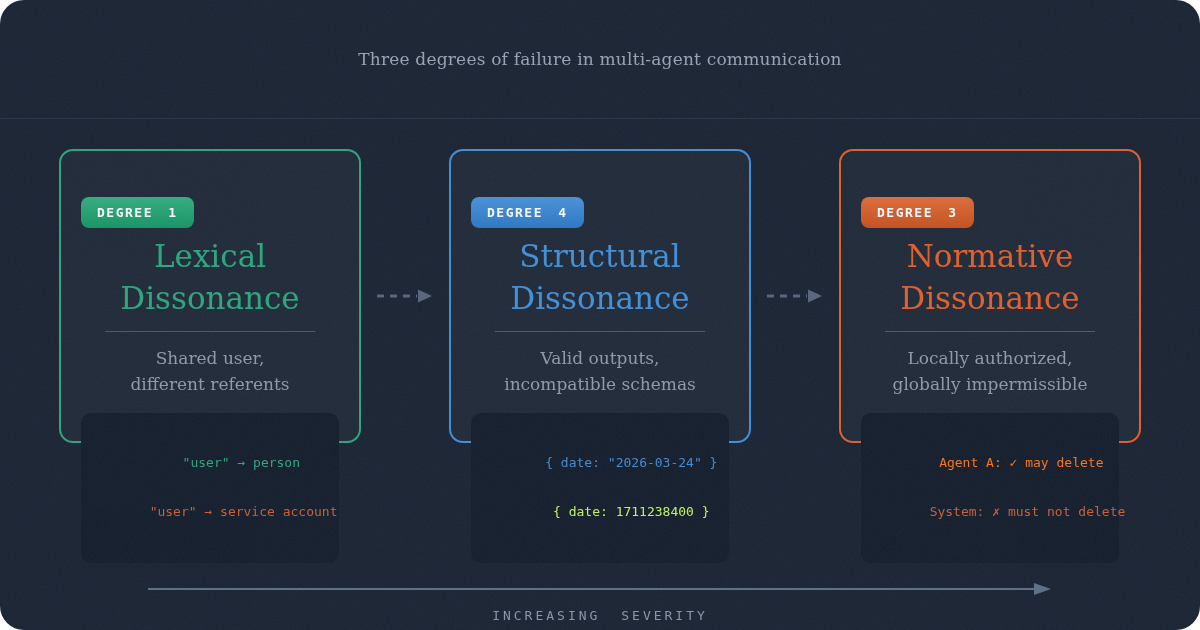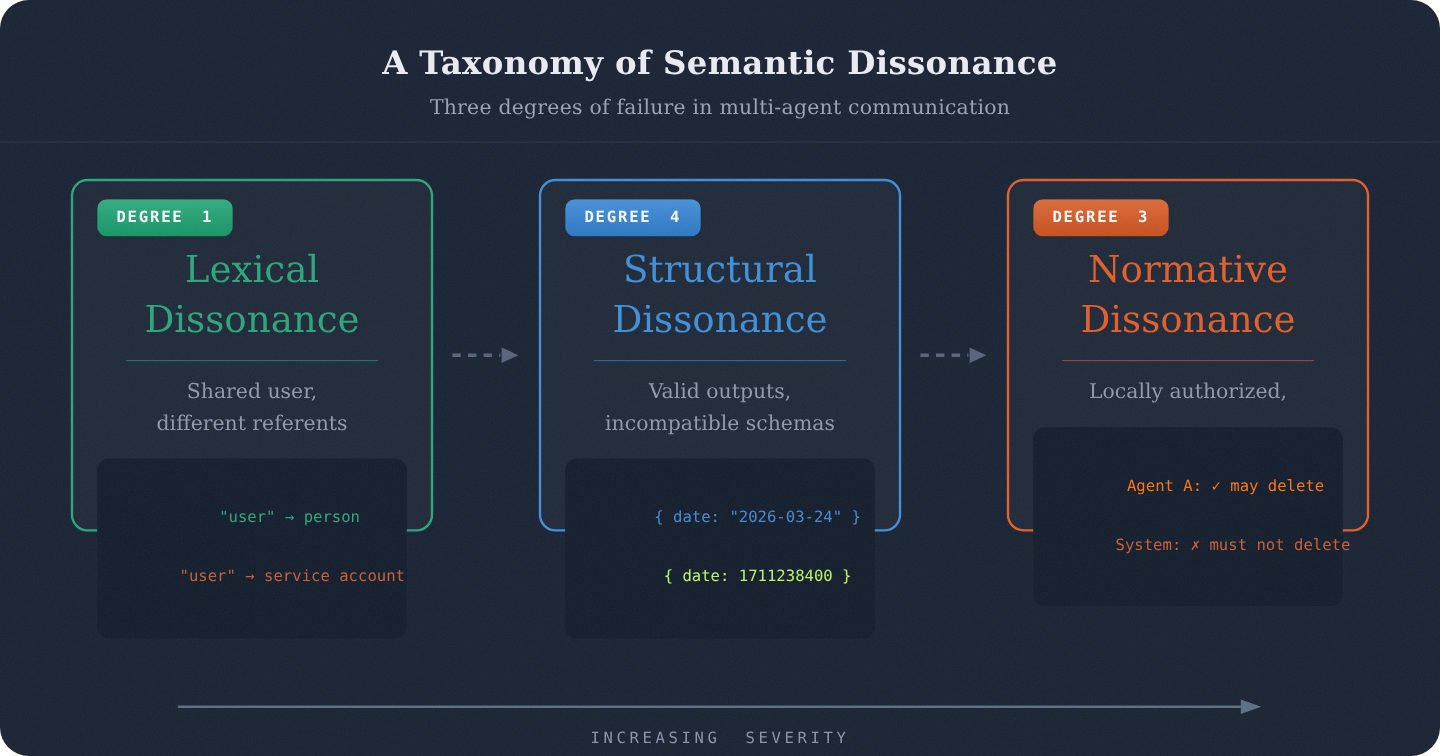--- a/index.html
+++ b/index.html
@@ -46,21 +46,21 @@
   }
   .card{
     width:302px;height:294px;
     box-sizing:border-box;
     background:#1f2938;
     border:2px solid var(--accent);
     border-radius:14px;
     padding:15px 20px;
     text-align:center;
   }
-  .badge-row{text-align:left;}
+  .badge-row{text-align:left;margin-top:31px;}
   .badge{
     display:inline-block;
     font-family:"DejaVu Sans Mono","Liberation Mono",monospace;
     font-weight:bold;
     font-size:13px;
     letter-spacing:1.5px;
     word-spacing:6px;
     color:#f4f7fa;
     padding:8px 16px;
     border-radius:8px;
@@ -117,21 +117,20 @@
     word-spacing:10px;
     color:#8794a6;
   }
 </style>
 </head>
 <body>
 
 <div class="page">
 
   <div class="header">
-    <h1 class="main-title">A Taxonomy of Semantic Dissonance</h1>
     <p class="subtitle">Three degrees of failure in multi-agent communication</p>
   </div>
 
   <div class="cards">
 
     <div class="card" style="--accent: #2aa47c;">
       <div class="badge-row">
         <span class="badge" style="background-color: rgb(24, 160, 110);">DEGREE 1</span>
       </div>
       <div class="card-title">
@@ -186,20 +185,21 @@
       <div class="badge-row">
         <span class="badge" style="background-color: rgb(213, 86, 31);">DEGREE 3</span>
       </div>
       <div class="card-title">
         <span>Normative</span><br>
         <span>Dissonance</span>
       </div>
       <div class="card-divider"></div>
       <div class="card-desc">
         <span>Locally authorized,</span><br>
+        <span>globally impermissible</span>
       </div>
       <div class="code">
         <span style="color: #f97316;">Agent A: ✓ may delete</span><br>
         <span style="color: rgb(197, 95, 56); text-align: center;">System: ✗ must not delete</span>
       </div>
     </div>
 
   </div>
 
   <div class="footer">

